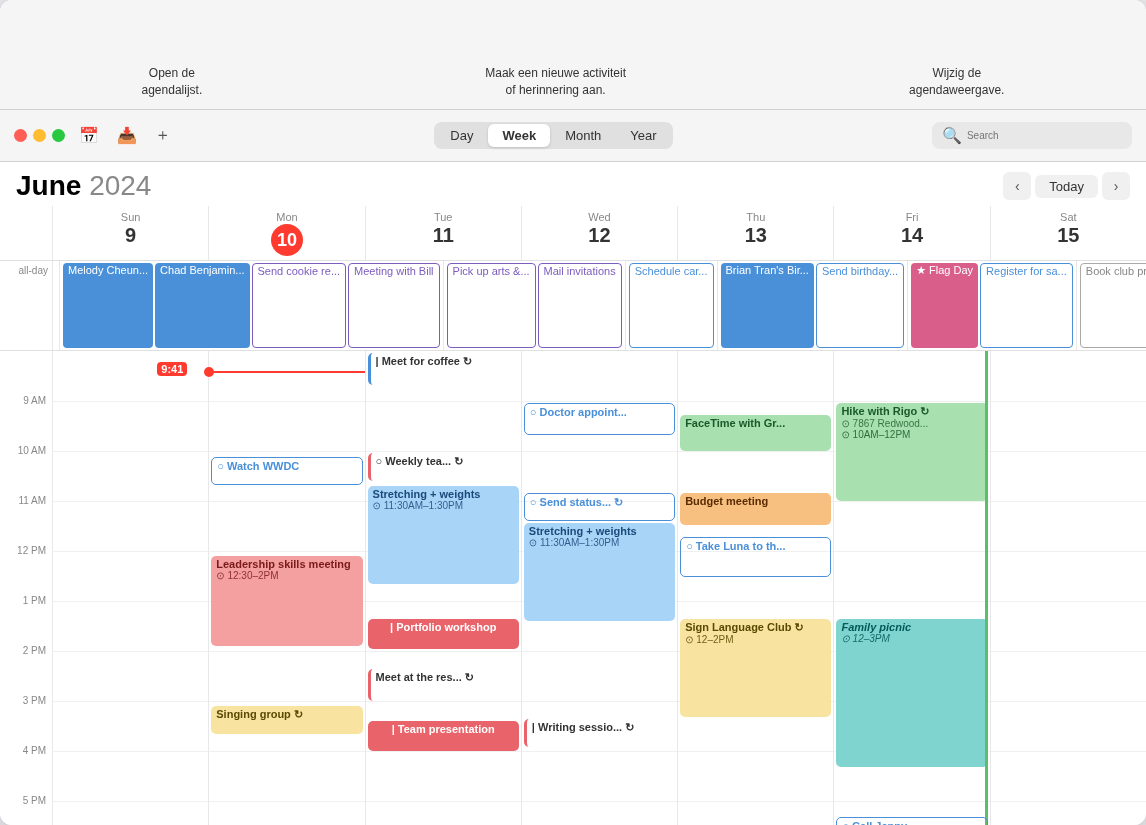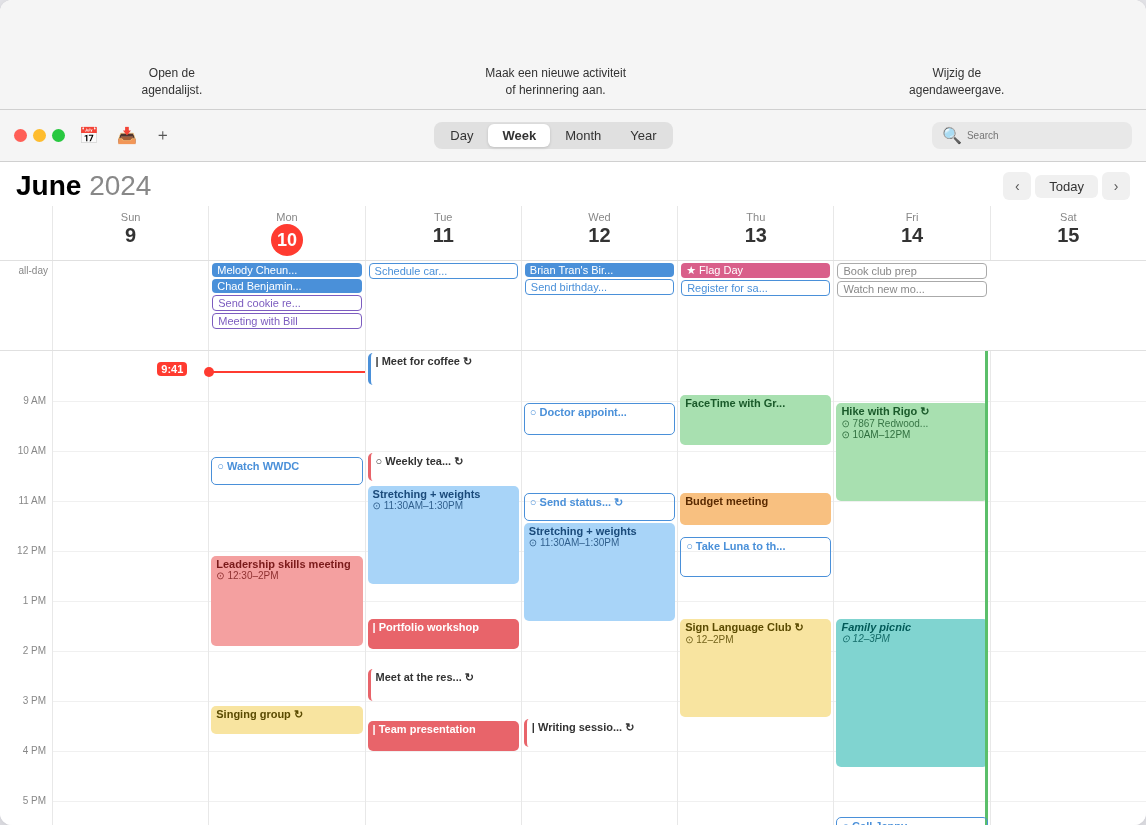--- a/index.html
+++ b/index.html
@@ -91,21 +91,21 @@
 
     
     .allday-row {
       display: grid;
       grid-template-columns: 52px repeat(7, 1fr);
       border-bottom: 1px solid #e0e0e0;
       background: #fff;
       min-height: 90px;
     }
     .allday-label { font-size: 10px; color: #888; padding: 4px 4px 0 4px; text-align: right; }
-    .allday-cell { border-left: 1px solid #e8e8e8; padding: 2px 3px; display: flex; flex-direction: column; gap: 2px; }
+    .allday-cell { border-left: 1px solid #e8e8e8; padding: 2px 3px; display: flex; flex-direction: row; gap: 2px; }
 
     .allday-event {
       border-radius: 4px;
       padding: 1px 5px;
       font-size: 11px;
       font-weight: 500;
       white-space: nowrap;
       overflow: hidden;
       text-overflow: ellipsis;
     }
@@ -158,21 +158,21 @@
     .cal-event .ev-title { font-weight: 600; font-size: 11px; }
     .cal-event .ev-time { font-size: 10px; opacity: 0.85; }
     .cal-event .ev-loc { font-size: 10px; opacity: 0.8; }
 
     .ev-salmon { background: #f4a0a0; color: #7a1a1a; }
     .ev-blue-ev { background: #a8d4f8; color: #1a4a7a; }
     .ev-green-ev { background: #a8e0b0; color: #1a5a2a; }
     .ev-yellow-ev { background: #f8e4a0; color: #5a4a00; }
     .ev-orange-ev { background: #f8c080; color: #5a2a00; }
     .ev-teal-ev { background: #80d4d0; color: #005a58; font-style: italic; }
-    .ev-red-ev { background: #e8646a; color: #fff; }
+    .ev-red-ev { background: #e8646a; color: #fff; text-align: center; }
     .ev-red-border { background: transparent; border-left: 3px solid #e8646a; color: #333; }
     .ev-blue-border { background: transparent; border-left: 3px solid #4a90d9; color: #333; }
 
     
     .annotations {
       position: relative;
       height: 110px;
       background: #f5f5f5;
       border-bottom: 1px solid #d0d0d0;
       display: flex;
@@ -257,20 +257,24 @@
 
     <div class="allday-cell"></div>
 
     <div class="allday-cell">
       <div class="allday-event ev-blue-filled">Melody Cheun...</div>
       <div class="allday-event ev-blue-filled">Chad Benjamin...</div>
       <div class="allday-event ev-purple-outline">Send cookie re...</div>
       <div class="allday-event ev-purple-outline">Meeting with Bill</div>
     </div>
 
+    <div class="allday-cell">
+      <div class="allday-event ev-purple-outline">Pick up arts &amp;...</div>
+      <div class="allday-event ev-purple-outline">Mail invitations</div>
+    </div>
 
     <div class="allday-cell">
       <div class="allday-event ev-blue-outline">Schedule car...</div>
     </div>
 
     <div class="allday-cell">
       <div class="allday-event ev-blue-filled">Brian Tran's Bir...</div>
       <div class="allday-event ev-blue-outline">Send birthday...</div>
     </div>
 
@@ -421,21 +425,21 @@
     <div class="grid-col" style="position:relative; min-height:550px;">
       <div class="grid-line" style="top:50px"></div>
         <div class="grid-line" style="top:100px"></div>
         <div class="grid-line" style="top:150px"></div>
         <div class="grid-line" style="top:200px"></div>
         <div class="grid-line" style="top:250px"></div>
         <div class="grid-line" style="top:300px"></div>
         <div class="grid-line" style="top:350px"></div>
         <div class="grid-line" style="top:400px"></div>
         <div class="grid-line" style="top:450px"></div>
-      <div class="cal-event ev-green-ev" style="top:44px; height:50px;">
+      <div class="cal-event ev-green-ev" style="top:64px; height:36px;">
         <div class="ev-title">FaceTime with Gr...</div>
       </div>
       <div class="cal-event ev-orange-ev" style="top:142px; height:32px;">
         <div class="ev-title">Budget meeting</div>
       </div>
       <div class="cal-event ev-blue-outline" style="top:186px; height:40px; background:transparent; border:1.5px solid #4a90d9; color:#4a90d9;">
         <div class="ev-title">○ Take Luna to th...</div>
       </div>
       <div class="cal-event ev-yellow-ev" style="top:268px; height:98px;">
         <div class="ev-title">Sign Language Club ↻</div>

